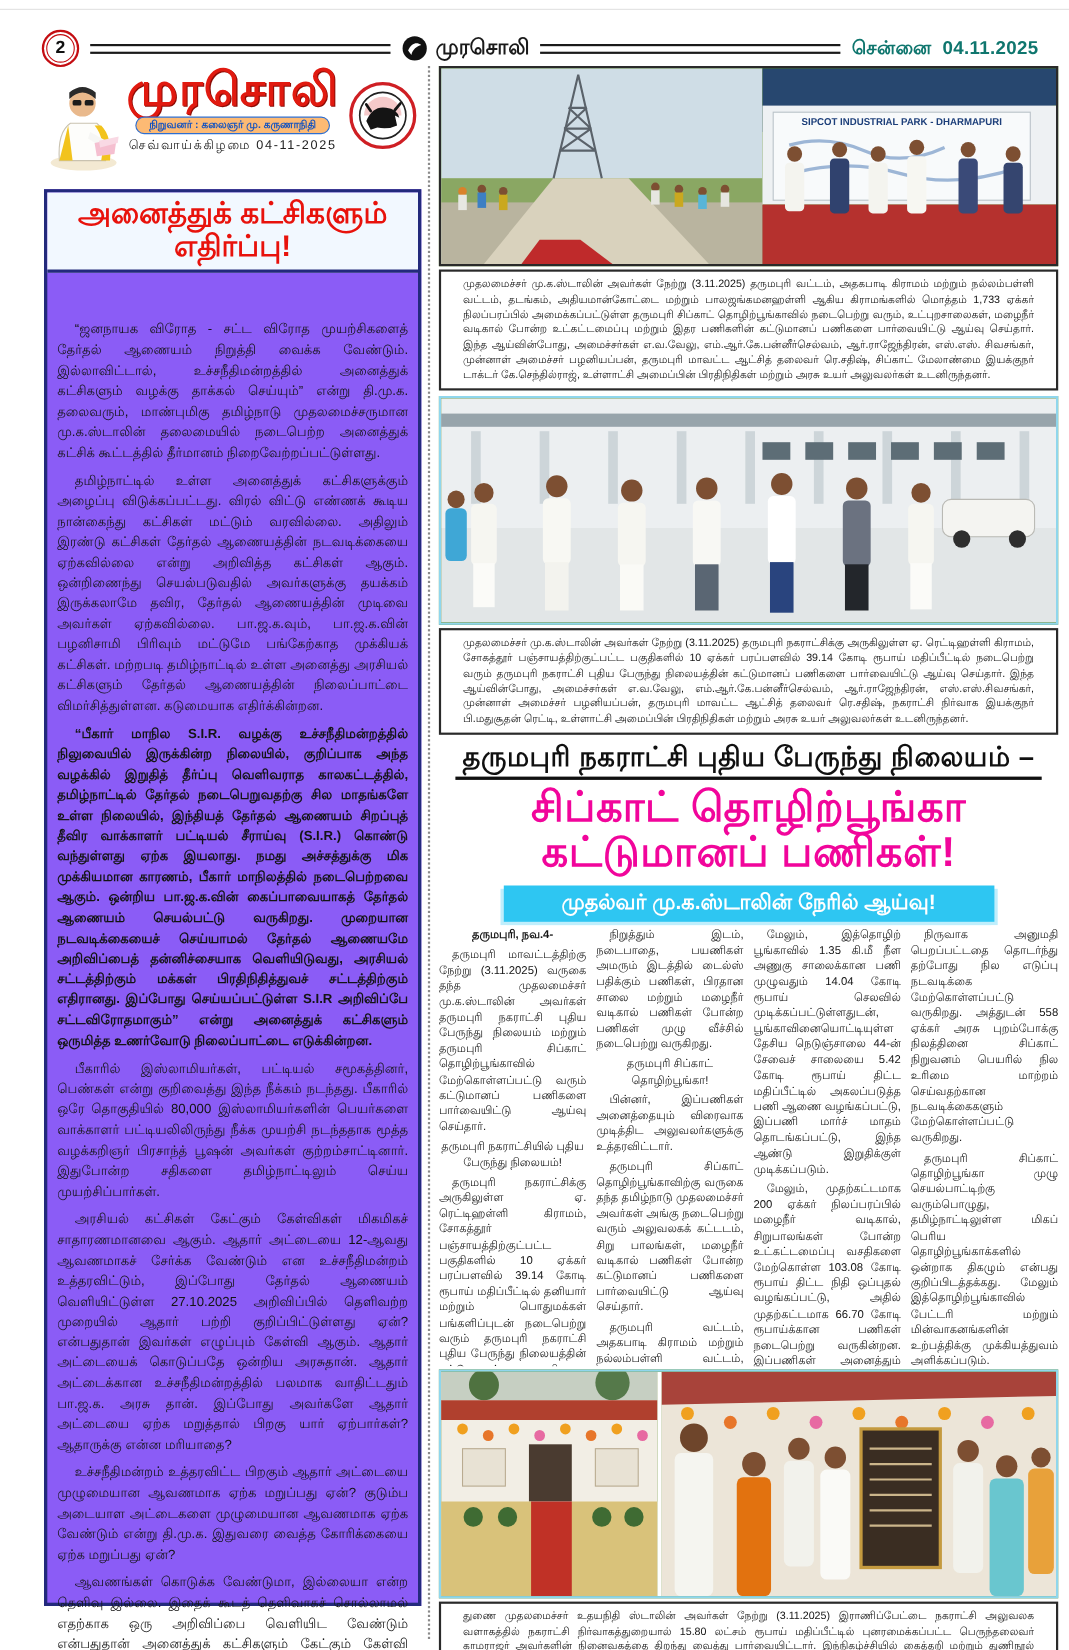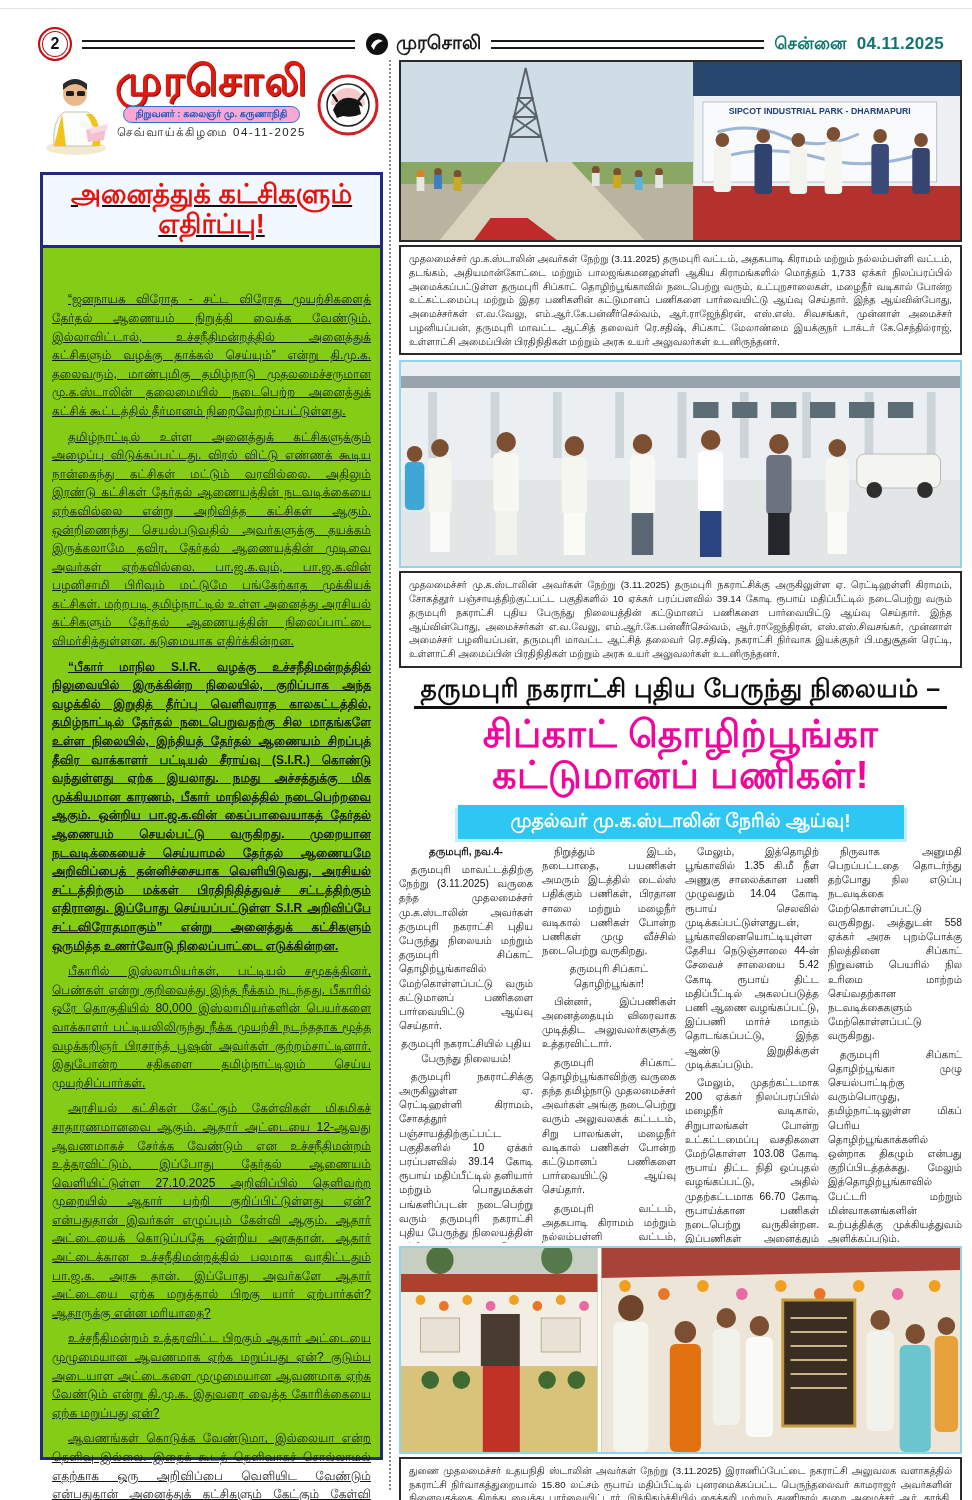--- a/index.html
+++ b/index.html
@@ -21,38 +21,38 @@
   .content{position:absolute;top:60px;left:40px;right:10px;bottom:10px;display:flex;}
   .left-col{width:343px;flex:0 0 auto;border-right:2px dotted #8a8a8a;padding-right:6px;}
   .right-col{flex:1;margin-left:8px;min-width:0;}
 
   
   .masthead{position:relative;height:106px;text-align:center;}
   .tagline{font-size:10.5px;letter-spacing:1px;color:#222;padding-top:6px;}
   .mast-title{font-size:42px;line-height:1.02;font-weight:bold;color:#e11a10;
               text-shadow:1px 1px 0 #8d0b05;letter-spacing:1px;}
   .founder-pill{display:inline-block;margin-top:2px;border:1.5px solid #2f6fd0;border-radius:12px;
-                padding:1px 12px;font-size:9.5px;font-weight:bold;color:#1553c0;background:#f9a8d4;}
+                padding:1px 12px;font-size:9.5px;font-weight:bold;color:#1553c0;background:#fdba74;}
   .mast-date{margin-top:3px;font-size:11.5px;letter-spacing:1.5px;color:#222;}
   .founder-illo{position:absolute;left:2px;top:8px;}
   .emblem{position:absolute;right:4px;top:14px;}
 
   
-  .article-box{margin-top:6px;border:3px solid #232a7c;height:1288px;box-sizing:border-box;background:#84cc16;text-decoration:underline;}
+  .article-box{margin-top:6px;border:3px solid #232a7c;height:1288px;box-sizing:border-box;background:#8b5cf6;}
   .headline-strip{background:#f2f8ff;border-bottom:3px solid #232a7c;color:#e8120c;font-weight:bold;
                   font-size:27px;text-align:center;padding:5px 2px 6px;line-height:1.1;}
   .article-body{height:1240px;overflow:hidden;padding:8px 9px 0;box-sizing:border-box;
                 font-size:12px;line-height:1.55;text-align:justify;color:#141414;margin-top:34px;}
   .article-body p{margin:0 0 7px;text-indent:16px;}
   .article-body p.b{font-weight:bold;}
 
   
   .photo-frame{border:2px solid #2a2a2a;background:#4d7c0f;line-height:0;}
   .photo-frame.cyan{border:2px solid #8fd6ec;}
-  .caption{border:2px solid #2a2a2a;margin-top:3px;padding:5px 8px;font-size:9.7px;line-height:1.42;
+  .caption{border:2px solid #2a2a2a;margin-top:3px;padding:5px 20px;font-size:9.7px;line-height:1.42;
            text-align:justify;color:#151515;background:#fff;}
 
   
   .sip-head{text-align:center;margin:6px 0 4px;}
   .kicker{display:inline-block;font-size:25px;font-weight:bold;color:#101010;
           border-bottom:3px solid #101010;padding:0 6px 3px;letter-spacing:.5px;line-height:1.15;}
   .big-head{font-size:38px;font-weight:bold;color:#f1059b;line-height:1.08;margin-top:5px;letter-spacing:.5px;}
   .cyan-bar{margin:9px auto 2px;width:430px;background:#2ec6f2;color:#ffffff;font-size:19px;font-weight:bold;
             text-align:center;padding:5px 8px;box-shadow:3px 3px 0 #bfeefc,-3px 3px 0 #bfeefc;}
 

